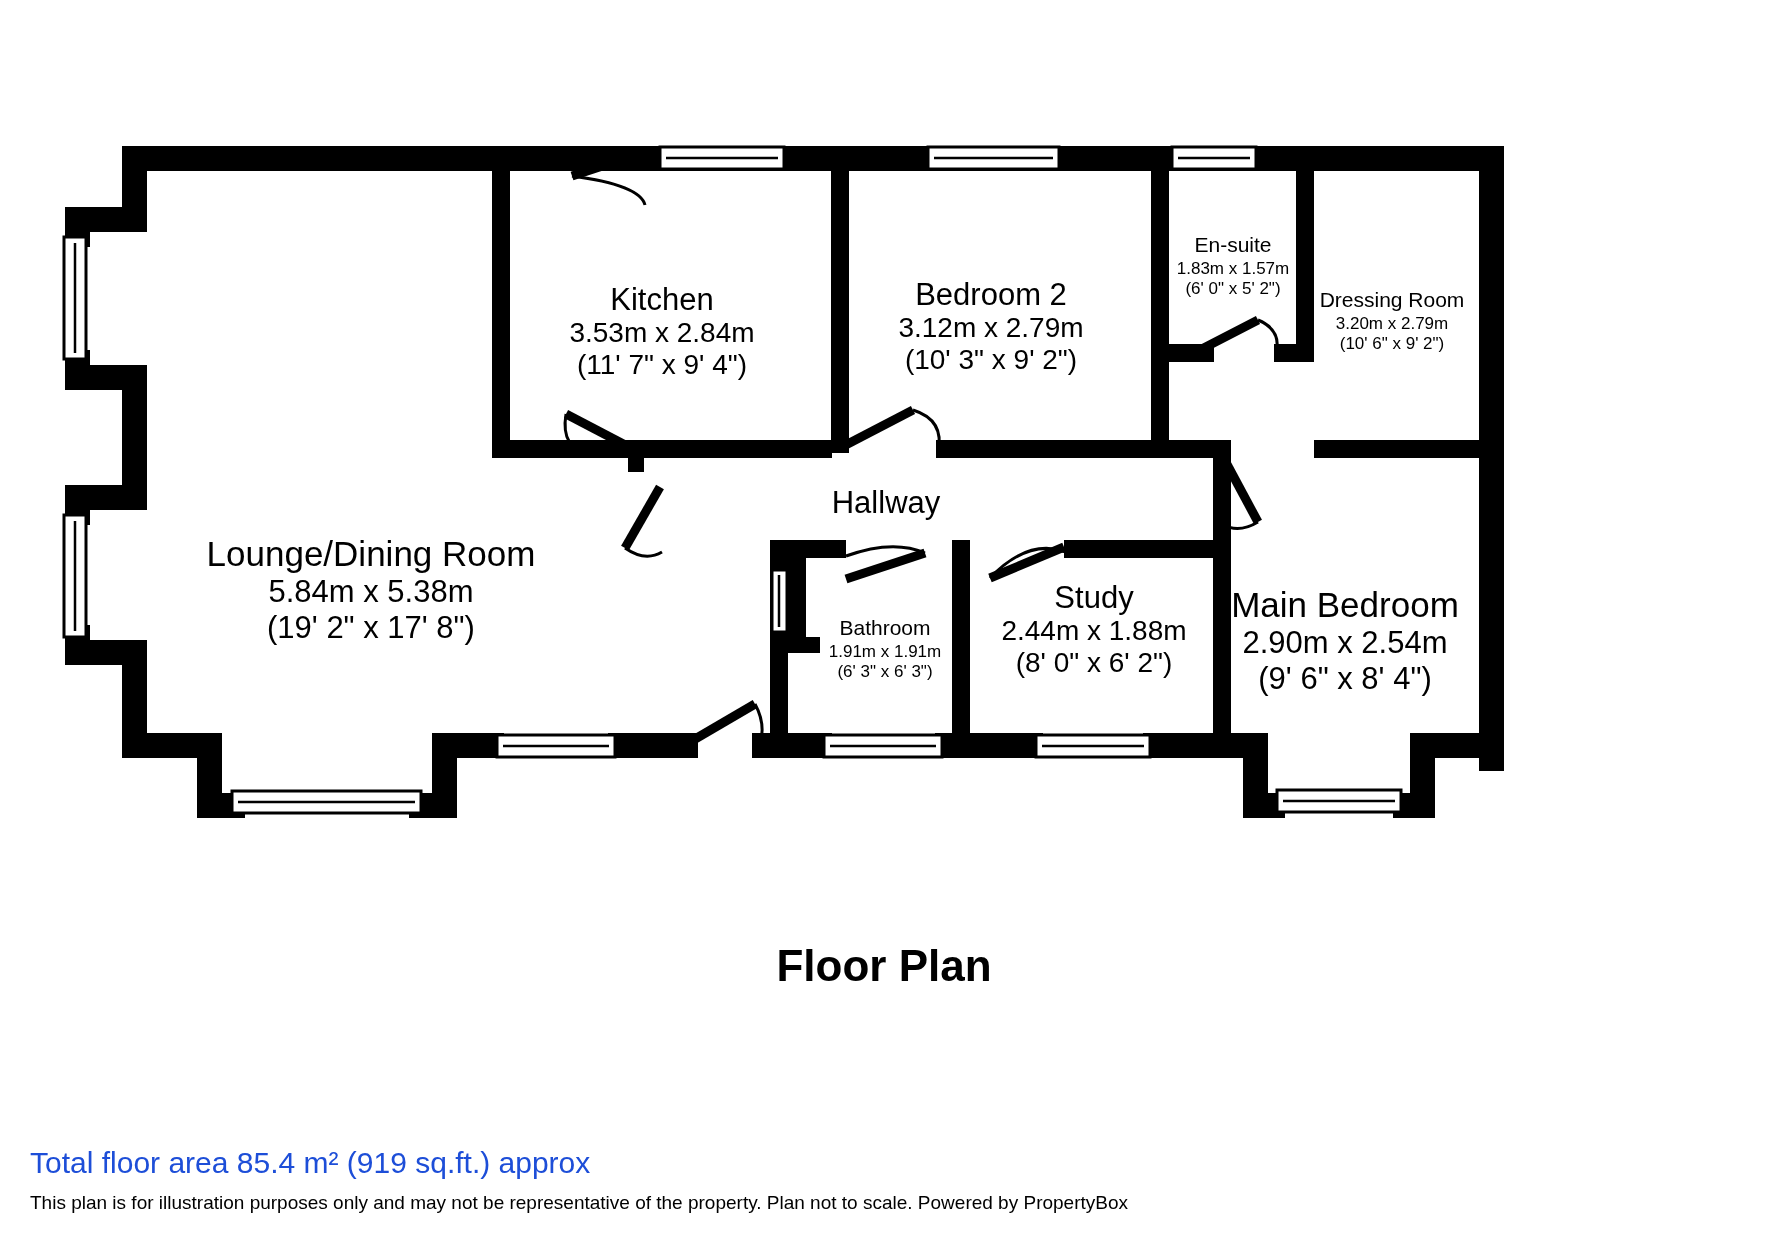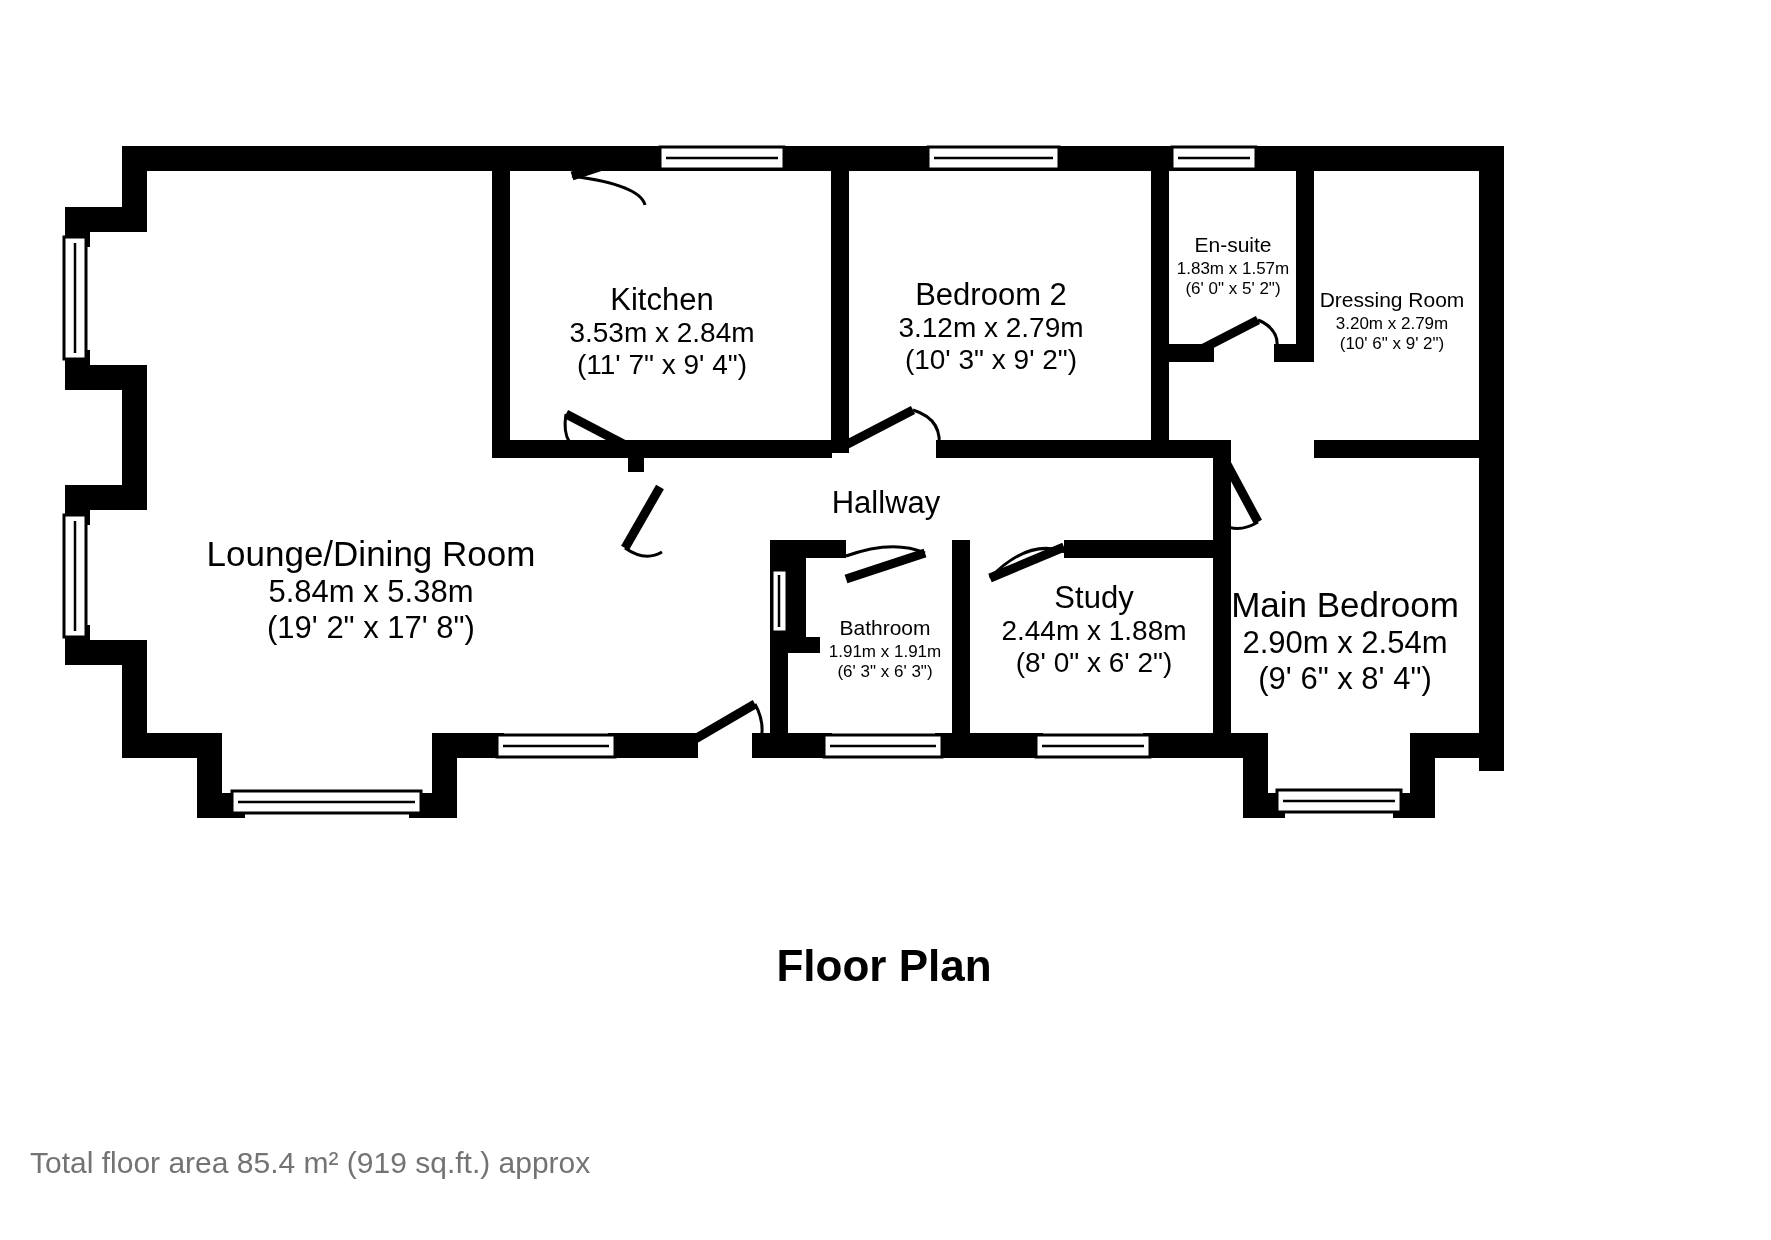--- a/index.html
+++ b/index.html
@@ -58,21 +58,21 @@
   }
   .footer-block {
     position: absolute;
     left: 30px;
     top: 1146px;
     width: 1700px;
   }
   .footer-area {
     font-size: 30px;
     line-height: 1.1;
-    color: #737373;
+    color: #1d4ed8;
     margin: 0 0 14px 0;
     white-space: nowrap;
   }
   .footer-note {
     font-size: 19px;
     line-height: 1.1;
     color: #000000;
     margin: 0;
     white-space: nowrap;
   }
@@ -288,13 +288,14 @@
       <text class="room-dim" x="1345" y="689">(9' 6" x 8' 4")</text>
     </g>
 
     <text class="plan-title" x="884" y="981">Floor Plan</text>
 
   </svg>
 </div>
 
 <div class="footer-block">
   <p class="footer-area">Total floor area 85.4 m² (919 sq.ft.) approx</p>
+  <p class="footer-note">This plan is for illustration purposes only and may not be representative of the property. Plan not to scale. Powered by PropertyBox</p>
 </div>
 
 </body></html>

